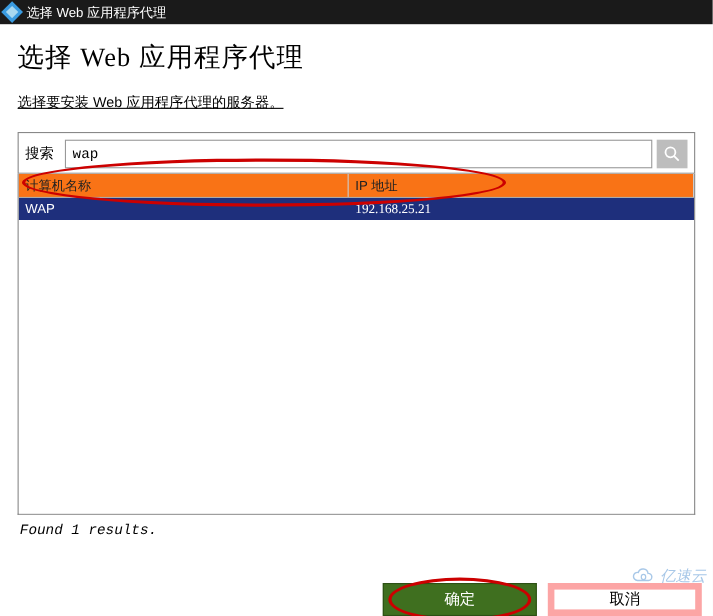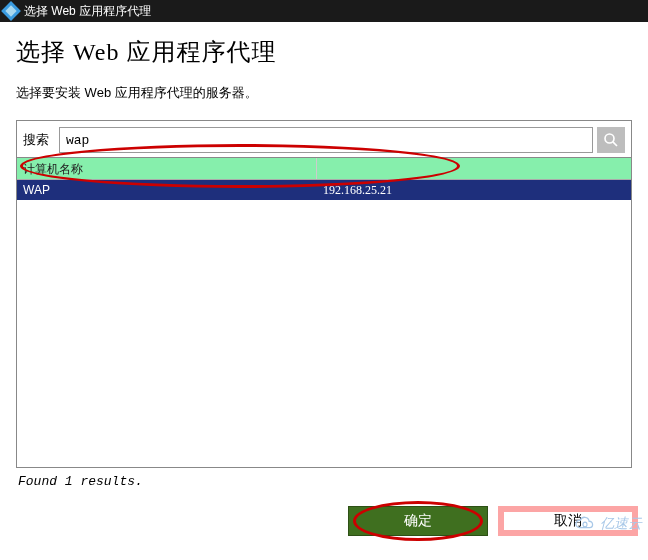--- a/index.html
+++ b/index.html
@@ -40,20 +40,21 @@
     .dialog-heading {
       font-size: 24px;
       font-weight: 300;
       font-family: "SimSun", serif;
       letter-spacing: 1px;
       margin-bottom: 16px;
     }
     .instruction {
       font-size: 13px;
       margin-bottom: 18px;
+      text-decoration: underline;
     }
     .search-panel {
       border: 1px solid #888;
       padding: 6px 6px 4px 6px;
     }
     .search-row {
       display: flex;
       align-items: center;
       gap: 4px;
     }
@@ -83,21 +84,21 @@
     .table-wrap {
       border: 1px solid #888;
       border-top: none;
       height: 310px;
       overflow: hidden;
       background: #f4f4f4;
       position: relative;
     }
     .table-head {
       display: flex;
-      background: #86efac;
+      background: #f97316;
       border-bottom: 1px solid #aaa;
       height: 22px;
     }
     .th {
       font-size: 12px;
       padding: 3px 6px;
       border-right: 1px solid #ccc;
       color: #222;
     }
     .th-name { width: 300px; }
@@ -133,21 +134,21 @@
       z-index: 5;
     }
     .status-text {
       font-size: 13px;
       font-family: "Courier New", monospace;
       padding: 6px 2px;
       font-style: italic;
     }
     .button-bar {
       position: absolute;
-      bottom: 24px;
+      bottom: 0;
       right: 10px;
       display: flex;
       gap: 10px;
       align-items: flex-end;
     }
     .btn {
       width: 140px;
       height: 30px;
       font-size: 14px;
       border: 6px solid #fca5a5;
@@ -205,20 +206,21 @@
           <circle cx="10" cy="10" r="6" fill="none" stroke="#fff" stroke-width="2.2"></circle>
           <line x1="14.5" y1="14.5" x2="20" y2="20" stroke="#fff" stroke-width="2.2"></line>
         </svg>
       </button>
     </div>
   </div>
 
   <div class="table-wrap">
     <div class="table-head">
       <div class="th th-name">计算机名称</div>
+      <div class="th th-ip">IP 地址</div>
     </div>
     <div class="table-body">
       <div class="tr selected">
         <div class="td td-name">WAP</div>
         <div class="td td-ip">192.168.25.21</div>
       </div>
     </div>
   </div>
 
   <div class="status-text">Found 1 results.</div>

